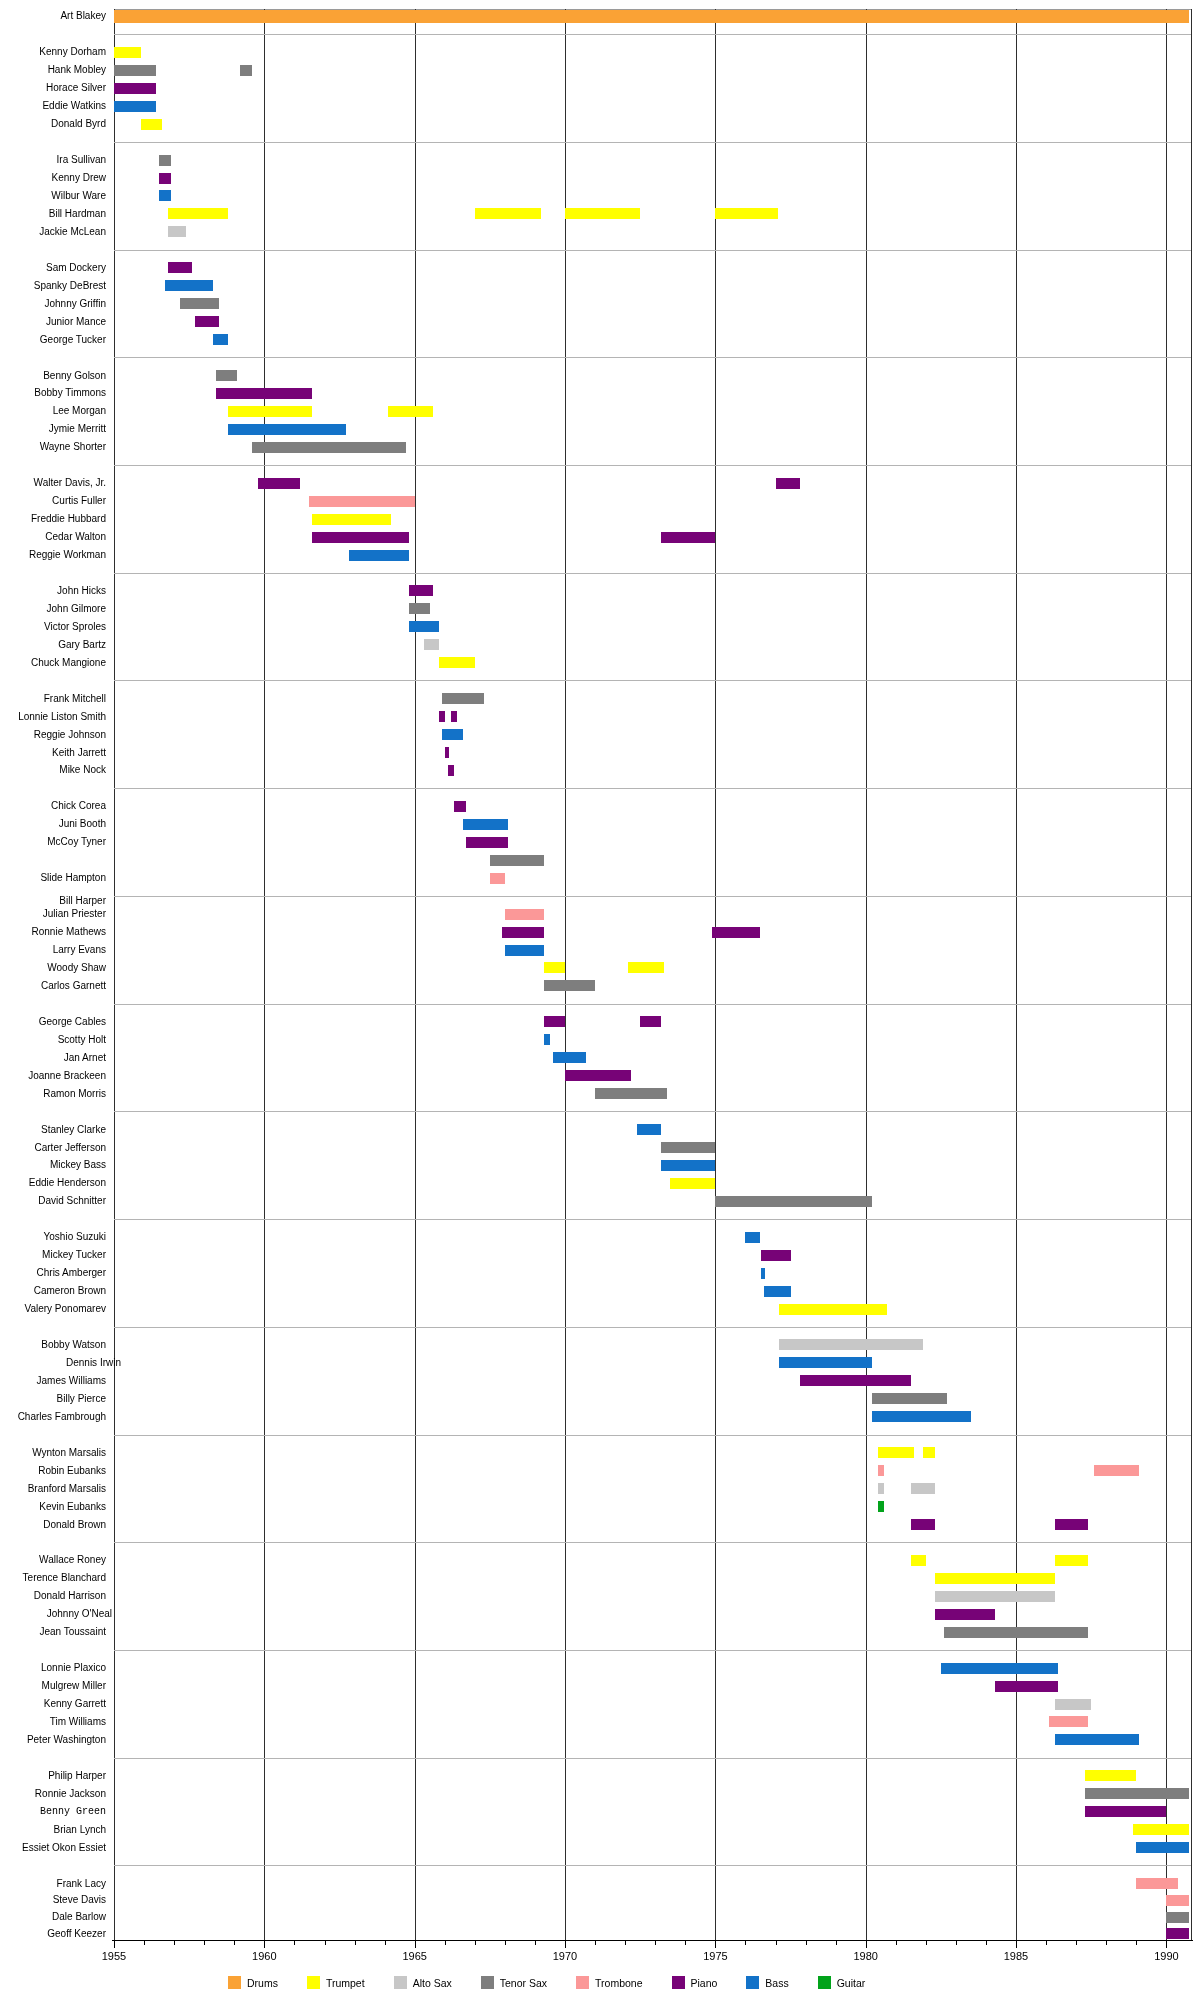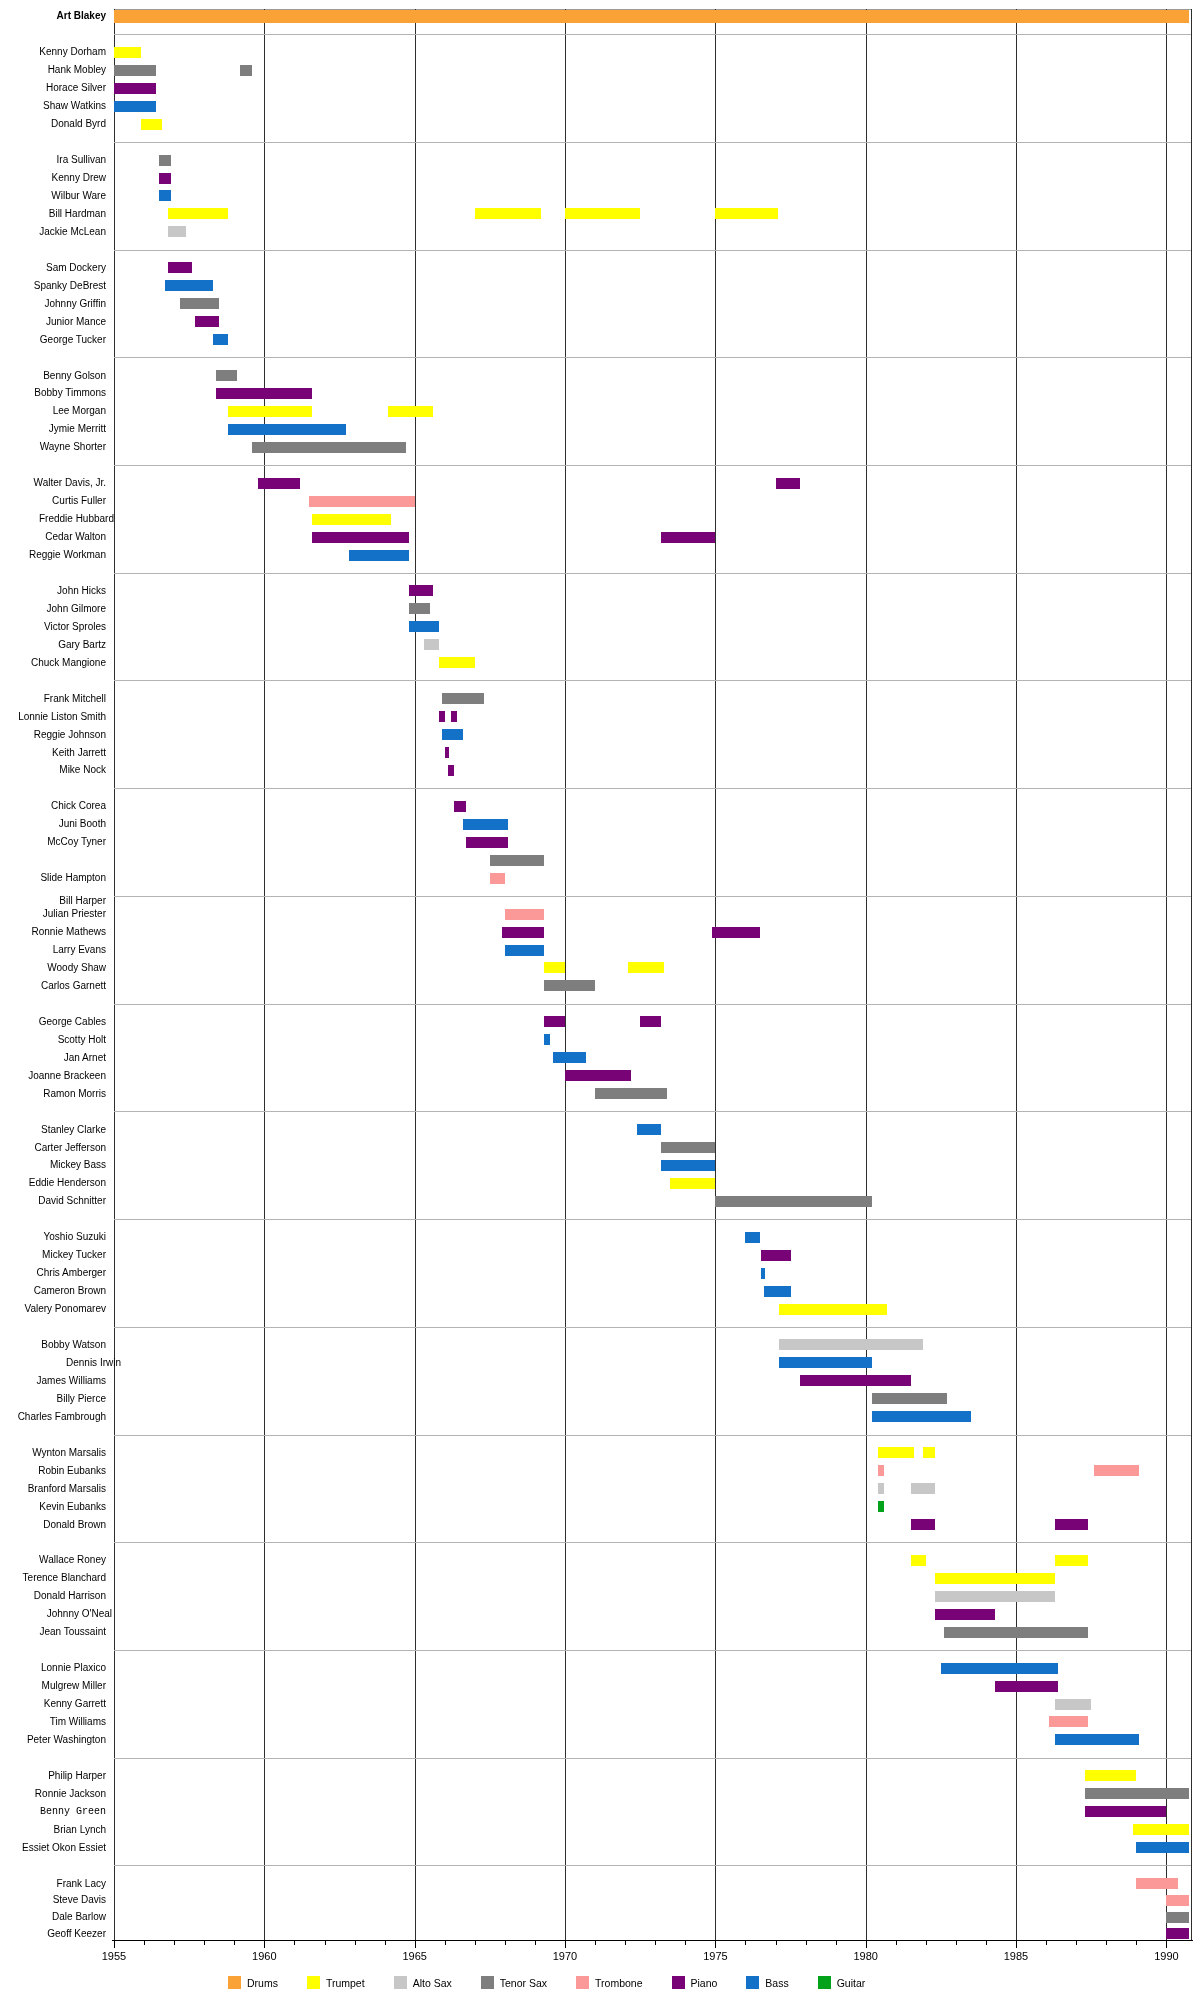--- a/index.html
+++ b/index.html
@@ -73,31 +73,31 @@
     <div class="tick" style="left: 895.8px; top: 1941px; height: 4px;"></div>
     <div class="tick" style="left: 925.8px; top: 1941px; height: 4px;"></div>
     <div class="tick" style="left: 955.9px; top: 1941px; height: 4px;"></div>
     <div class="tick" style="left: 986px; top: 1941px; height: 4px;"></div>
     <div class="tick" style="left: 1016px; top: 1941px; height: 7px;"></div>
     <div class="tick" style="left: 1046.1px; top: 1941px; height: 4px;"></div>
     <div class="tick" style="left: 1076.2px; top: 1941px; height: 4px;"></div>
     <div class="tick" style="left: 1106.2px; top: 1941px; height: 4px;"></div>
     <div class="tick" style="left: 1136.3px; top: 1941px; height: 4px;"></div>
     <div class="tick" style="left: 1166.4px; top: 1941px; height: 7px;"></div>
-    <div class="rowlabel" style="top: 10px; font-weight: bold;">Art Blakey</div>
+    <div class="rowlabel" style="top: 10px;">Art Blakey</div>
     <div class="leaderbar" style="left: 114px; top: 10px; width: 1074.9px; background: rgb(250, 162, 53);"></div>
     <div class="sep" style="left: 114px; top: 34.1px; width: 1076.5px;"></div>
     <div class="rowlabel" style="top: 46.3px;">Kenny Dorham</div>
     <div class="bar" style="left: 114px; top: 46.8px; width: 27.1px; background: rgb(255, 255, 0);"></div>
     <div class="rowlabel" style="top: 64.3px;">Hank Mobley</div>
     <div class="bar" style="left: 114px; top: 64.8px; width: 42.1px; background: rgb(126, 126, 126);"></div>
     <div class="bar" style="left: 240.3px; top: 64.8px; width: 12px; background: rgb(126, 126, 126);"></div>
     <div class="rowlabel" style="top: 82.2px;">Horace Silver</div>
     <div class="bar" style="left: 114px; top: 82.7px; width: 42.1px; background: rgb(119, 3, 119);"></div>
-    <div class="rowlabel" style="top: 100.1px;">Shaw Watkins</div>
+    <div class="rowlabel" style="top: 100.1px;">Eddie Watkins</div>
     <div class="bar" style="left: 114px; top: 100.6px; width: 42.1px; background: rgb(19, 114, 200);"></div>
     <div class="rowlabel" style="top: 118.1px;">Donald Byrd</div>
     <div class="bar" style="left: 141.1px; top: 118.6px; width: 21px; background: rgb(255, 255, 0);"></div>
     <div class="sep" style="left: 114px; top: 141.8px; width: 1076.5px;"></div>
     <div class="rowlabel" style="top: 154px;">Ira Sullivan</div>
     <div class="bar" style="left: 159.1px; top: 154.5px; width: 12px; background: rgb(126, 126, 126);"></div>
     <div class="rowlabel" style="top: 172px;">Kenny Drew</div>
     <div class="bar" style="left: 159.1px; top: 172.5px; width: 12px; background: rgb(119, 3, 119);"></div>
     <div class="rowlabel" style="top: 189.9px;">Wilbur Ware</div>
     <div class="bar" style="left: 159.1px; top: 190.4px; width: 12px; background: rgb(19, 114, 200);"></div>
@@ -130,21 +130,21 @@
     <div class="rowlabel" style="top: 423.3px;">Jymie Merritt</div>
     <div class="bar" style="left: 228.3px; top: 423.8px; width: 117.3px; background: rgb(19, 114, 200);"></div>
     <div class="rowlabel" style="top: 441.3px;">Wayne Shorter</div>
     <div class="bar" style="left: 252.3px; top: 441.8px; width: 153.3px; background: rgb(126, 126, 126);"></div>
     <div class="sep" style="left: 114px; top: 465px; width: 1076.5px;"></div>
     <div class="rowlabel" style="top: 477.2px;">Walter Davis, Jr.</div>
     <div class="bar" style="left: 258.3px; top: 477.7px; width: 42.1px; background: rgb(119, 3, 119);"></div>
     <div class="bar" style="left: 775.5px; top: 477.7px; width: 24.1px; background: rgb(119, 3, 119);"></div>
     <div class="rowlabel" style="top: 495.1px;">Curtis Fuller</div>
     <div class="bar" style="left: 309.4px; top: 495.6px; width: 105.2px; background: rgb(251, 152, 152);"></div>
-    <div class="rowlabel" style="top: 513.1px; padding-left: 8px;">Freddie Hubbard</div>
+    <div class="rowlabel" style="top: 513.1px;">Freddie Hubbard</div>
     <div class="bar" style="left: 312.4px; top: 513.6px; width: 78.2px; background: rgb(255, 255, 0);"></div>
     <div class="rowlabel" style="top: 531px;">Cedar Walton</div>
     <div class="bar" style="left: 312.4px; top: 531.5px; width: 96.2px; background: rgb(119, 3, 119);"></div>
     <div class="bar" style="left: 661.2px; top: 531.5px; width: 54.1px; background: rgb(119, 3, 119);"></div>
     <div class="rowlabel" style="top: 549px;">Reggie Workman</div>
     <div class="bar" style="left: 348.5px; top: 549.5px; width: 60.1px; background: rgb(19, 114, 200);"></div>
     <div class="sep" style="left: 114px; top: 572.7px; width: 1076.5px;"></div>
     <div class="rowlabel" style="top: 584.9px;">John Hicks</div>
     <div class="bar" style="left: 408.7px; top: 585.4px; width: 24.1px; background: rgb(119, 3, 119);"></div>
     <div class="rowlabel" style="top: 602.9px;">John Gilmore</div>

